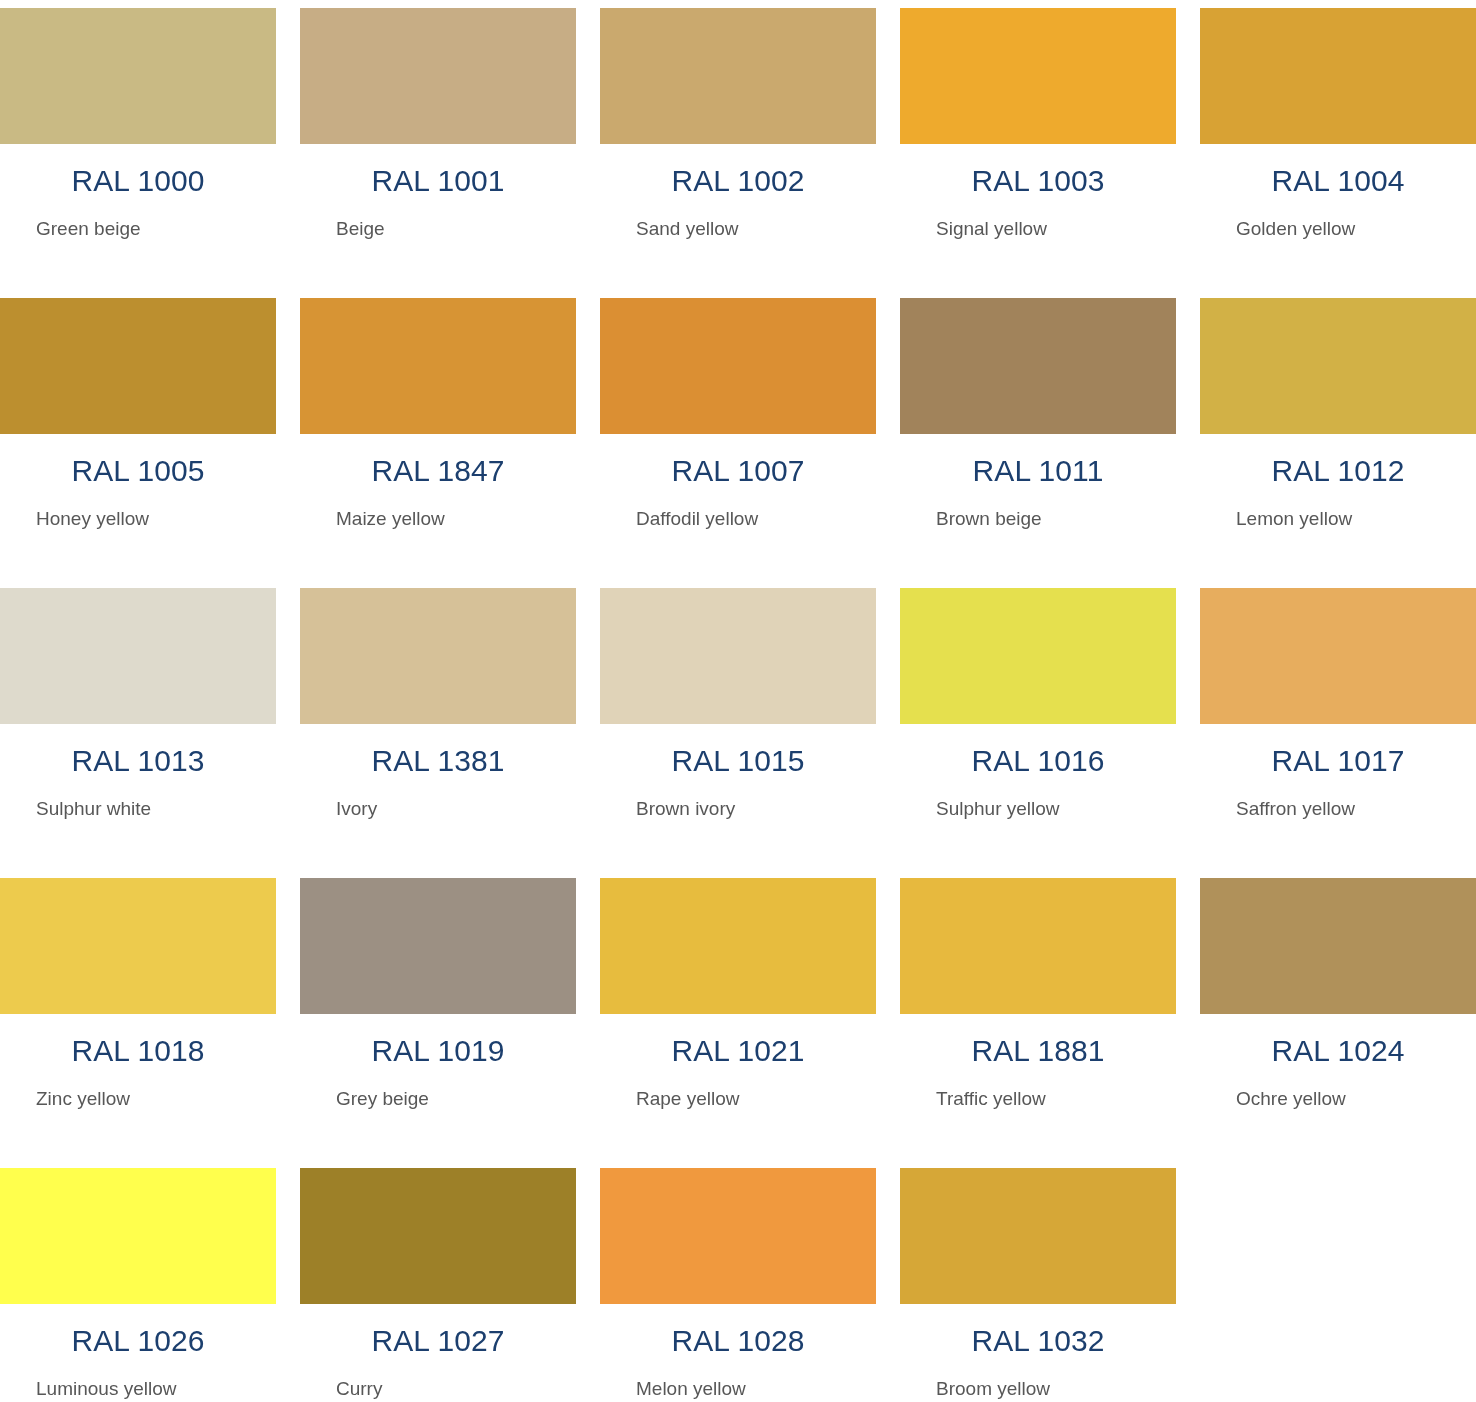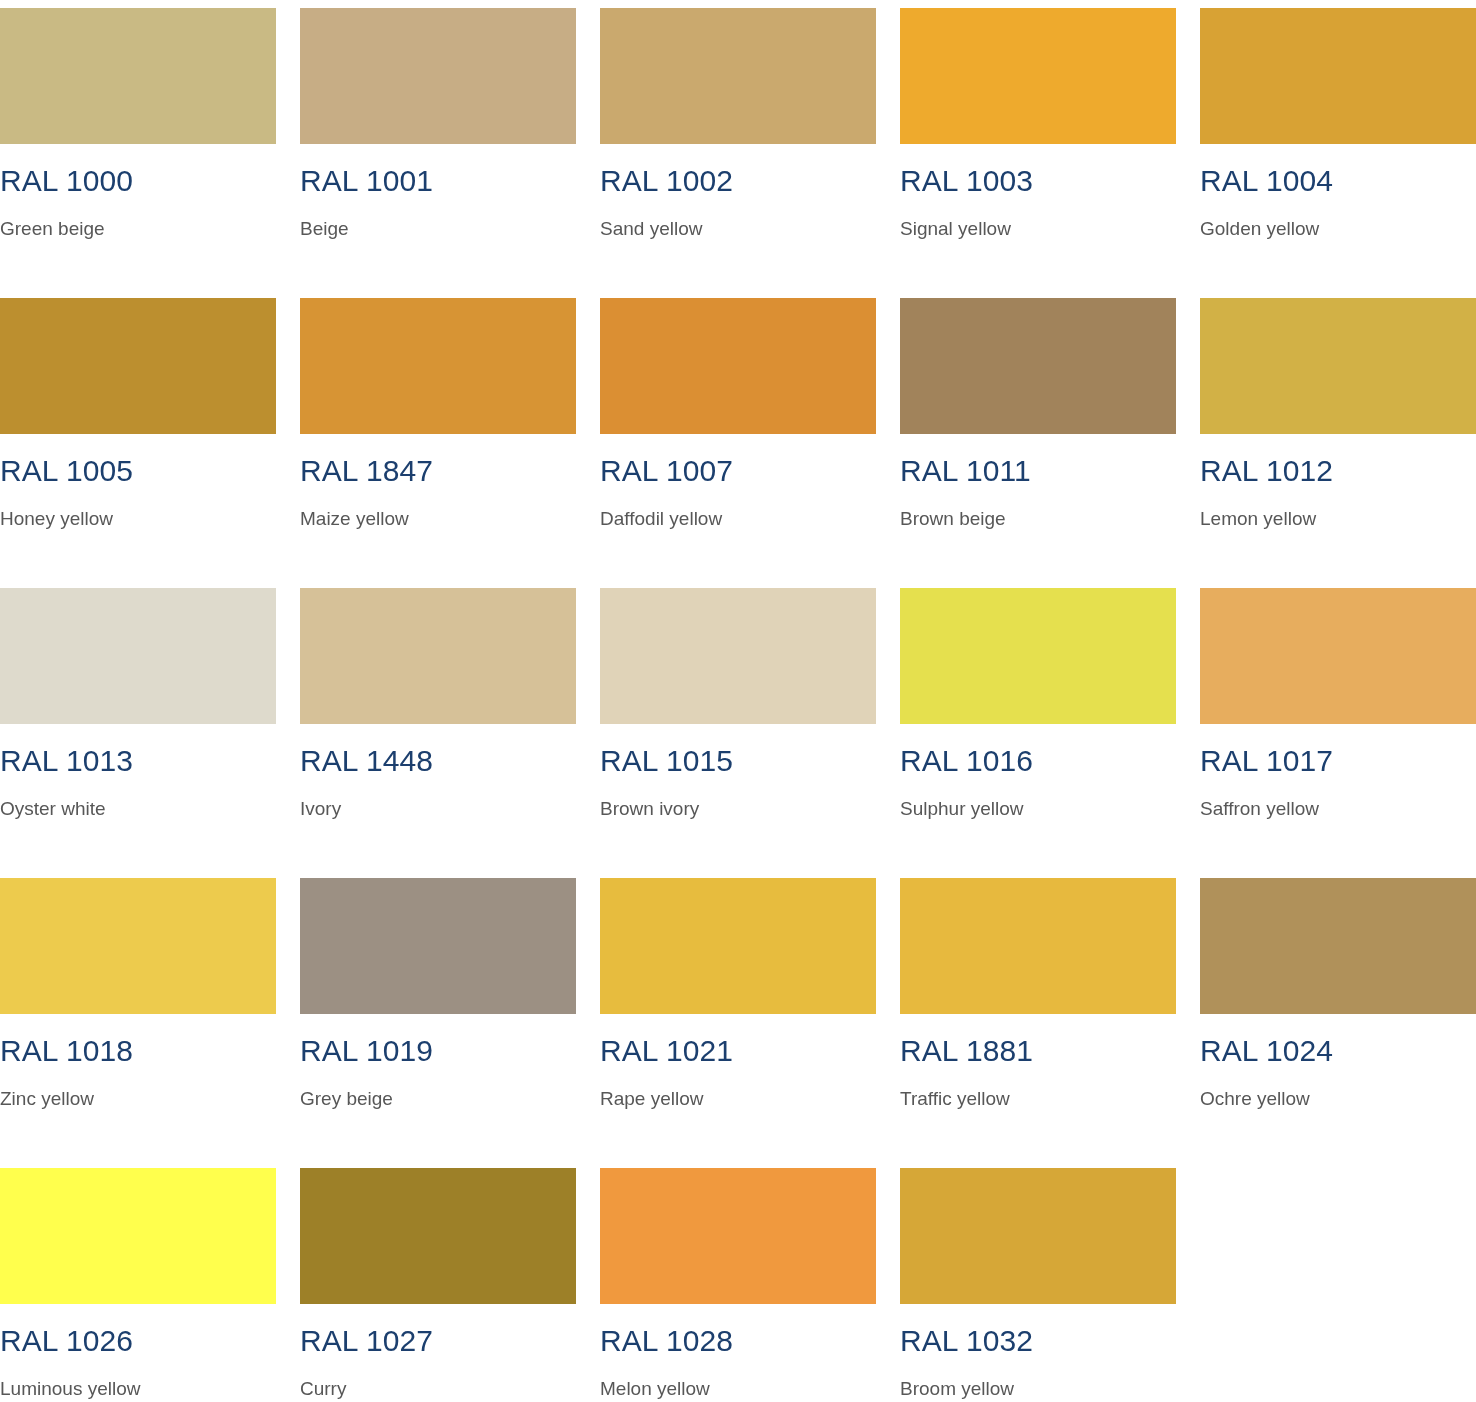--- a/index.html
+++ b/index.html
@@ -39,30 +39,32 @@
 
   .swatch-code {
     color: #1c3f6e;
     font-family: "Liberation Sans", sans-serif;
     font-size: 30px;
     font-weight: 400;
     line-height: 34px;
     letter-spacing: 0.1px;
     margin-top: 20px;
     white-space: nowrap;
+    text-align: center;
   }
 
   .swatch-name {
     color: #575757;
     font-family: "Liberation Sans", sans-serif;
     font-size: 19px;
     font-weight: 400;
     line-height: 24px;
     margin-top: 19px;
     white-space: nowrap;
+    padding-left: 36px;
   }
 </style>
 </head>
 <body>
 
 <main id="color-grid">
     <div class="swatch-card">
       <div class="swatch-chip" style="background-color: rgb(201, 186, 132);"></div>
       <div class="swatch-code">RAL 1000</div>
       <div class="swatch-name">Green beige</div>
@@ -108,25 +110,25 @@
       <div class="swatch-name">Brown beige</div>
     </div>
     <div class="swatch-card">
       <div class="swatch-chip" style="background-color: rgb(210, 177, 70);"></div>
       <div class="swatch-code">RAL 1012</div>
       <div class="swatch-name">Lemon yellow</div>
     </div>
     <div class="swatch-card">
       <div class="swatch-chip" style="background-color: rgb(222, 218, 204);"></div>
       <div class="swatch-code">RAL 1013</div>
-      <div class="swatch-name">Oyster white</div>
+      <div class="swatch-name">Sulphur white</div>
     </div>
     <div class="swatch-card">
       <div class="swatch-chip" style="background-color: rgb(214, 193, 152);"></div>
-      <div class="swatch-code">RAL 1448</div>
+      <div class="swatch-code">RAL 1381</div>
       <div class="swatch-name">Ivory</div>
     </div>
     <div class="swatch-card">
       <div class="swatch-chip" style="background-color: rgb(224, 211, 184);"></div>
       <div class="swatch-code">RAL 1015</div>
       <div class="swatch-name">Brown ivory</div>
     </div>
     <div class="swatch-card">
       <div class="swatch-chip" style="background-color: rgb(229, 224, 78);"></div>
       <div class="swatch-code">RAL 1016</div>

